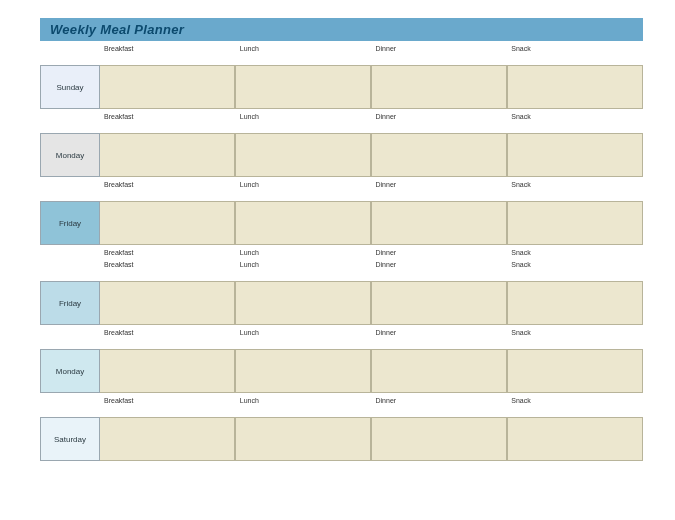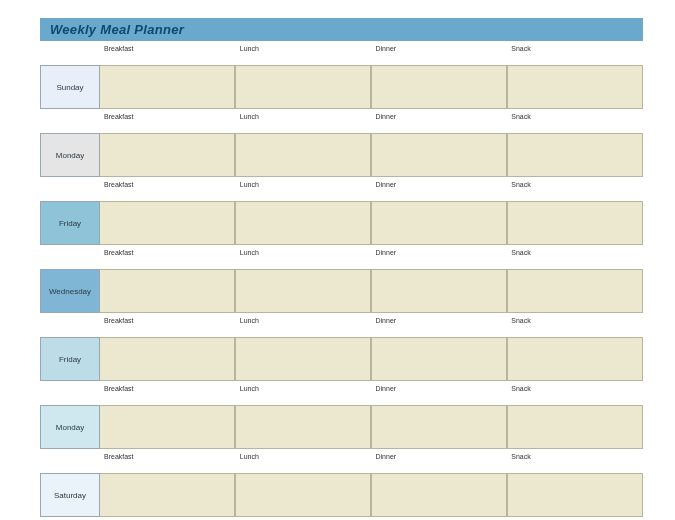--- a/index.html
+++ b/index.html
@@ -131,27 +131,20 @@
         </div>
       </div>
       <div class="day-block">
         <div class="header-row">
           <div class="header-spacer"></div>
           <div class="meal-header">Breakfast</div>
           <div class="meal-header">Lunch</div>
           <div class="meal-header">Dinner</div>
           <div class="meal-header">Snack</div>
         </div>
-        <div class="body-row">
-          <div class="day-cell" data-day-index="3">Wednesday</div>
-          <div class="meal-cell"></div>
-          <div class="meal-cell"></div>
-          <div class="meal-cell"></div>
-          <div class="meal-cell"></div>
-        </div>
       </div>
       <div class="day-block">
         <div class="header-row">
           <div class="header-spacer"></div>
           <div class="meal-header">Breakfast</div>
           <div class="meal-header">Lunch</div>
           <div class="meal-header">Dinner</div>
           <div class="meal-header">Snack</div>
         </div>
         <div class="body-row">

